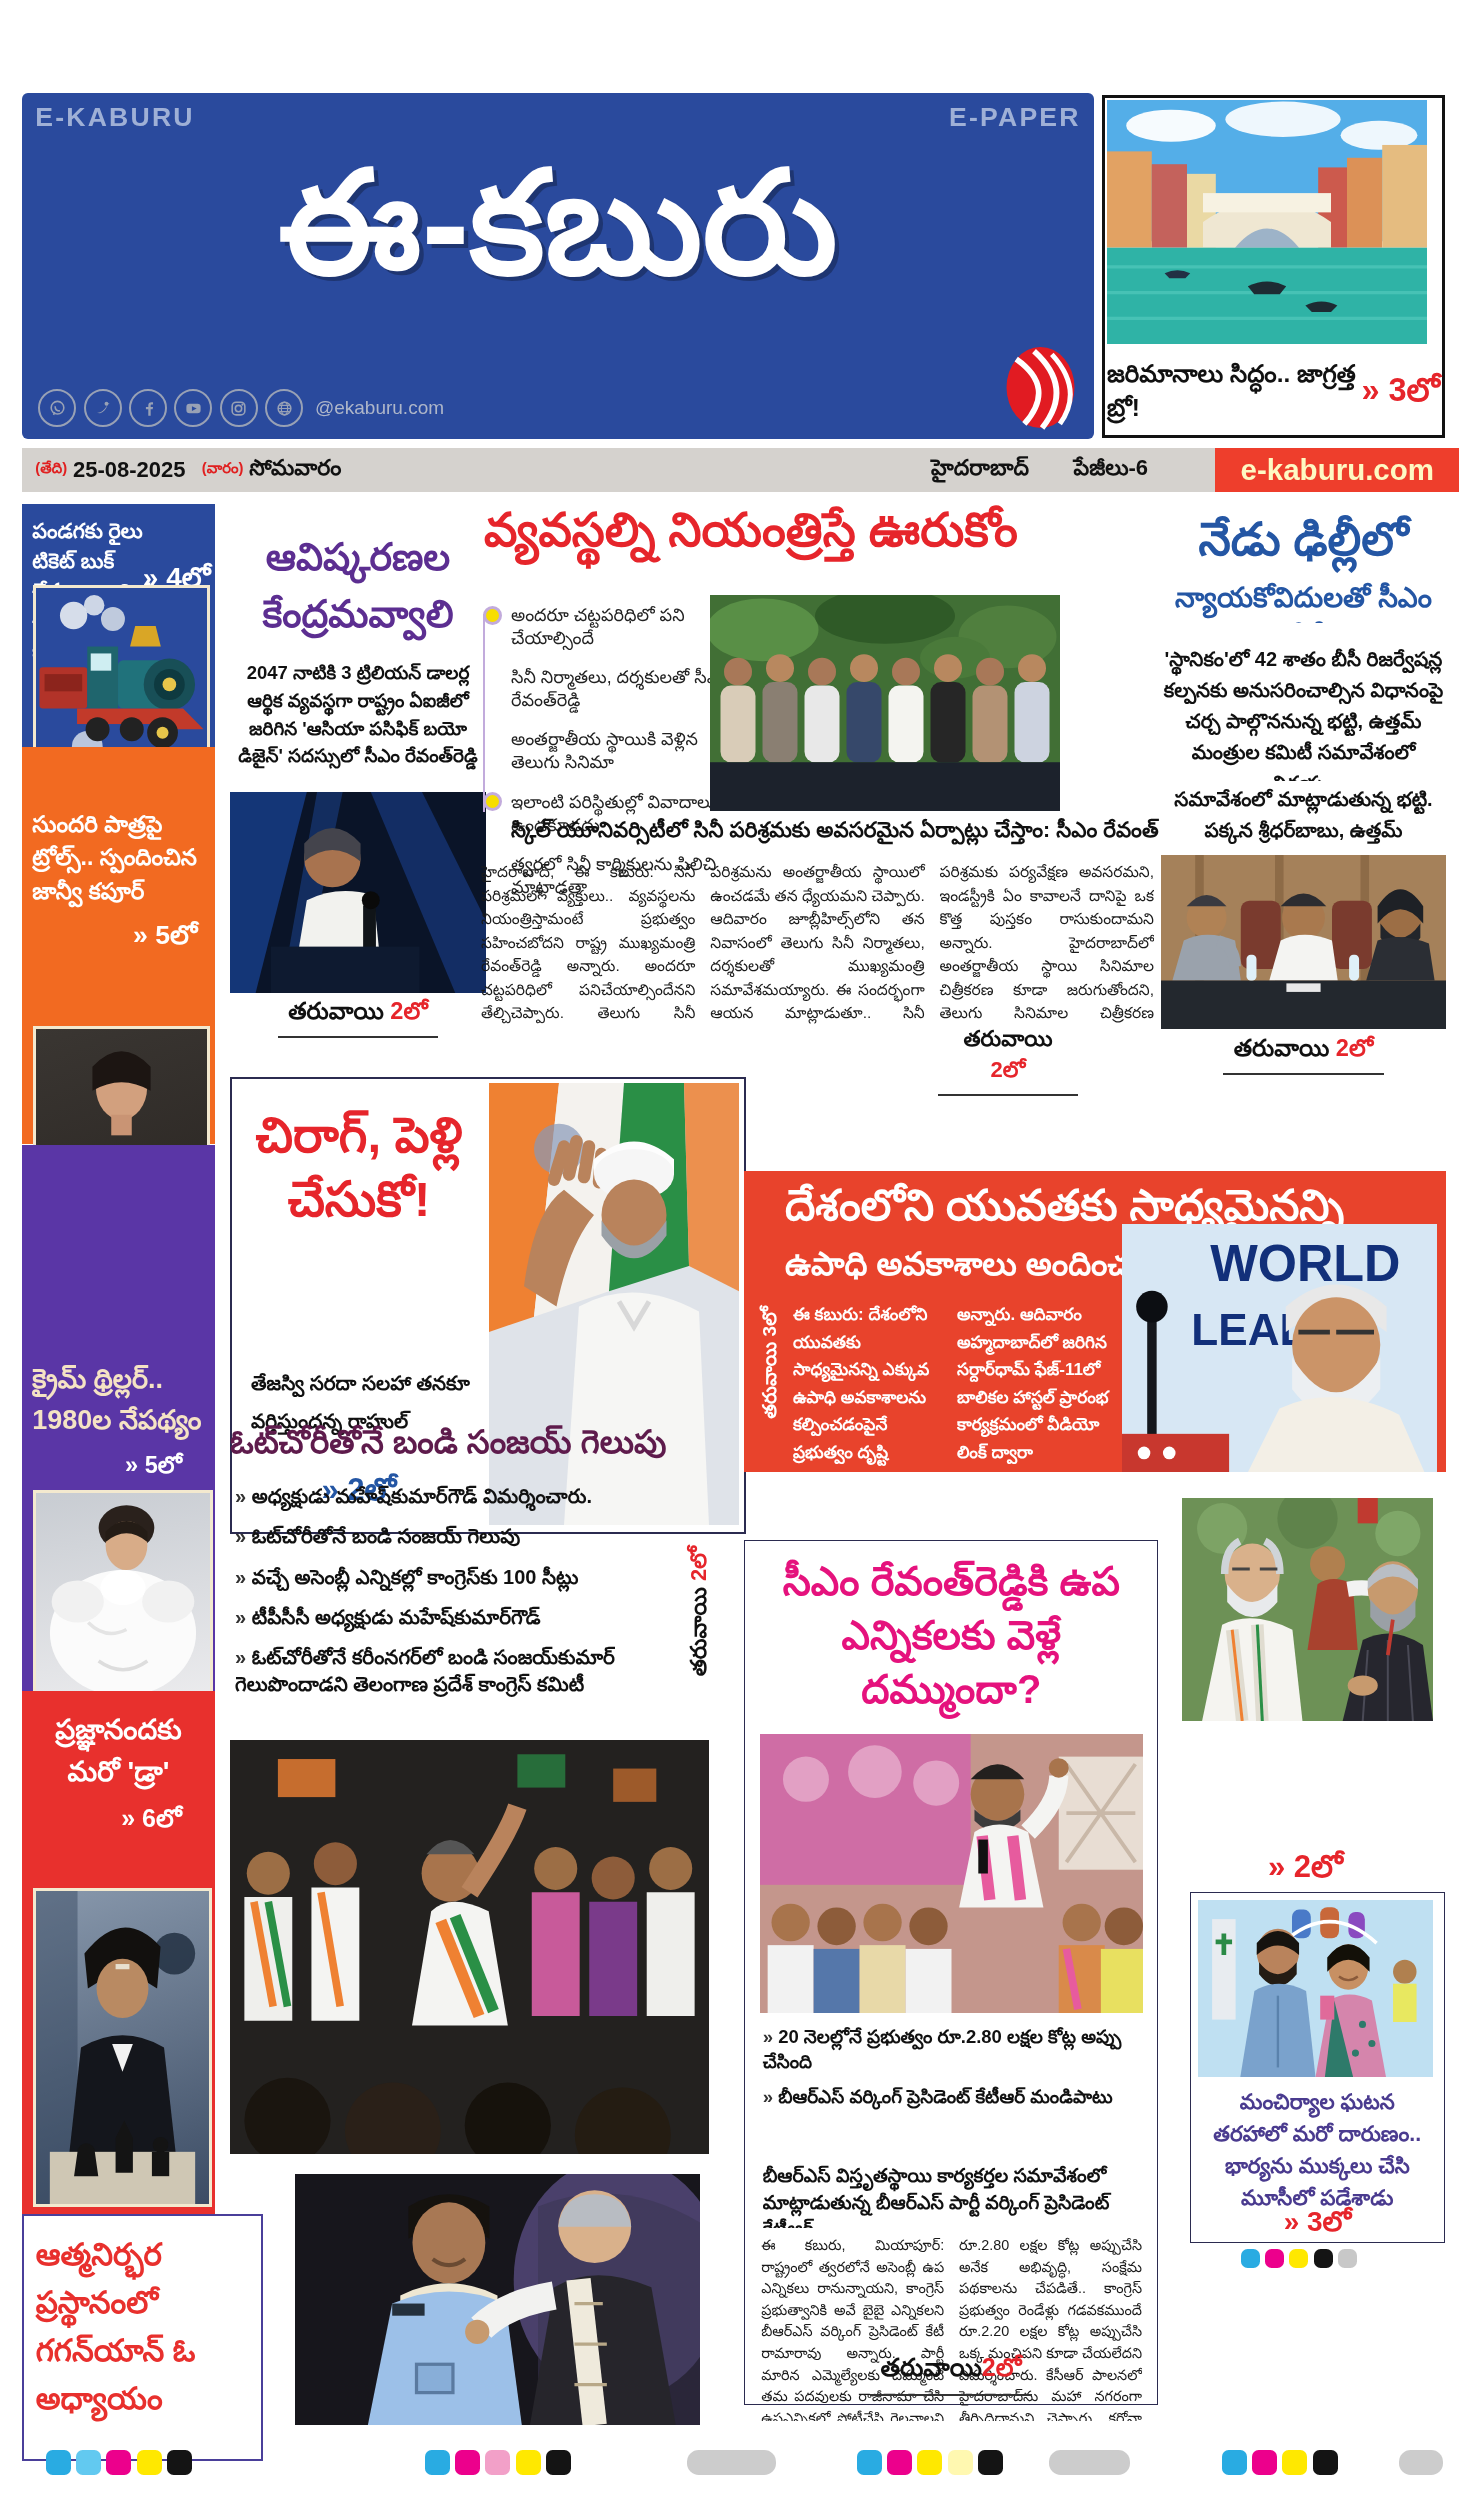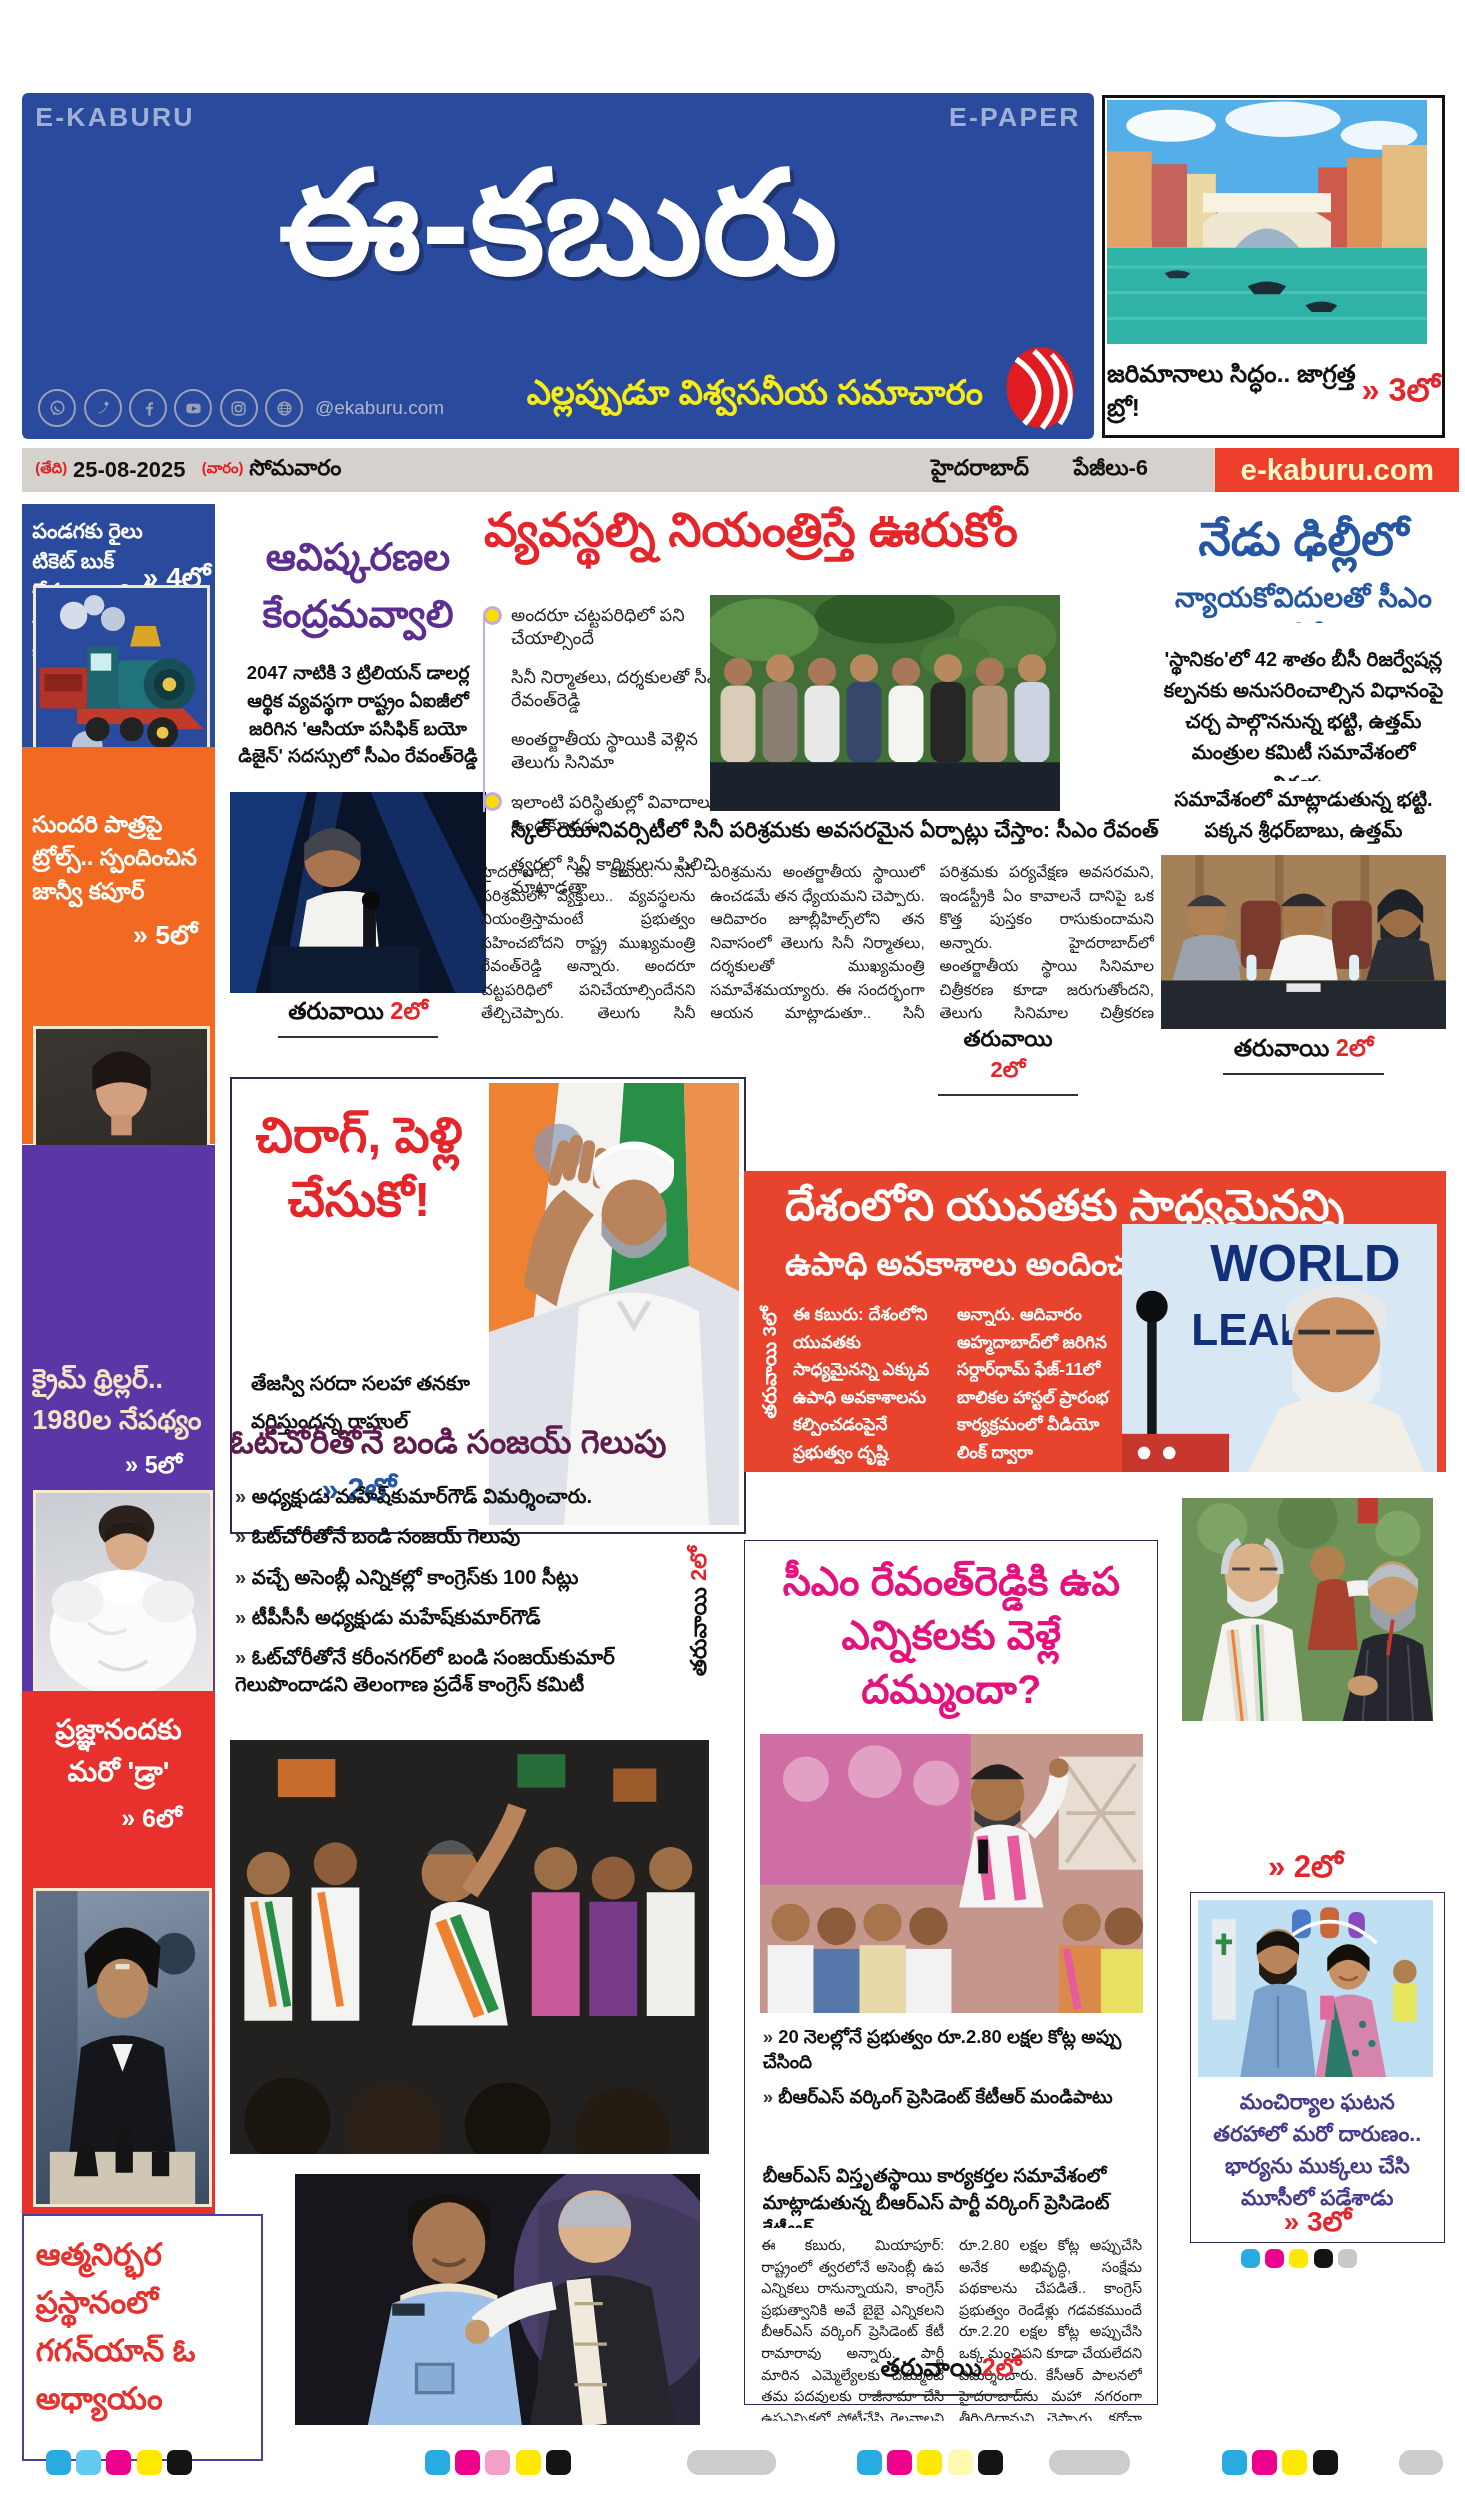--- a/index.html
+++ b/index.html
@@ -125,21 +125,20 @@
         </span>
       <span class="soc">
           <svg viewBox="0 0 24 24">
             <circle cx="12" cy="12" r="8" fill="none" stroke="#98a1b5" stroke-width="2"></circle>
             <ellipse cx="12" cy="12" rx="4" ry="8" fill="none" stroke="#98a1b5" stroke-width="1.6"></ellipse>
             <path d="M4 12 H20 M5.5 8 H18.5 M5.5 16 H18.5" stroke="#98a1b5" stroke-width="1.4"></path>
           </svg>
         </span>
       <span class="mh-handle">@ekaburu.com</span>
     </div>
-    <div class="abs mh-tag" style="right:111px;bottom:19px;">ఎల్లప్పుడూ విశ్వసనీయ సమాచారం</div>
     <div class="abs" style="right:13.3px;bottom:7.4px;width:81px;height:89px;">
       <svg viewBox="0 0 100 110" class="ph">
           <ellipse cx="50" cy="55" rx="42" ry="50" fill="#e11b22"></ellipse>
           <path d="M20 20 Q70 55 30 100" stroke="#fff" stroke-width="7" fill="none"></path>
           <path d="M42 10 Q92 55 52 105" stroke="#fff" stroke-width="7" fill="none"></path>
           <path d="M64 14 Q104 58 74 100" stroke="#fff" stroke-width="6" fill="none"></path>
         </svg>
     </div>
   </div>
 

